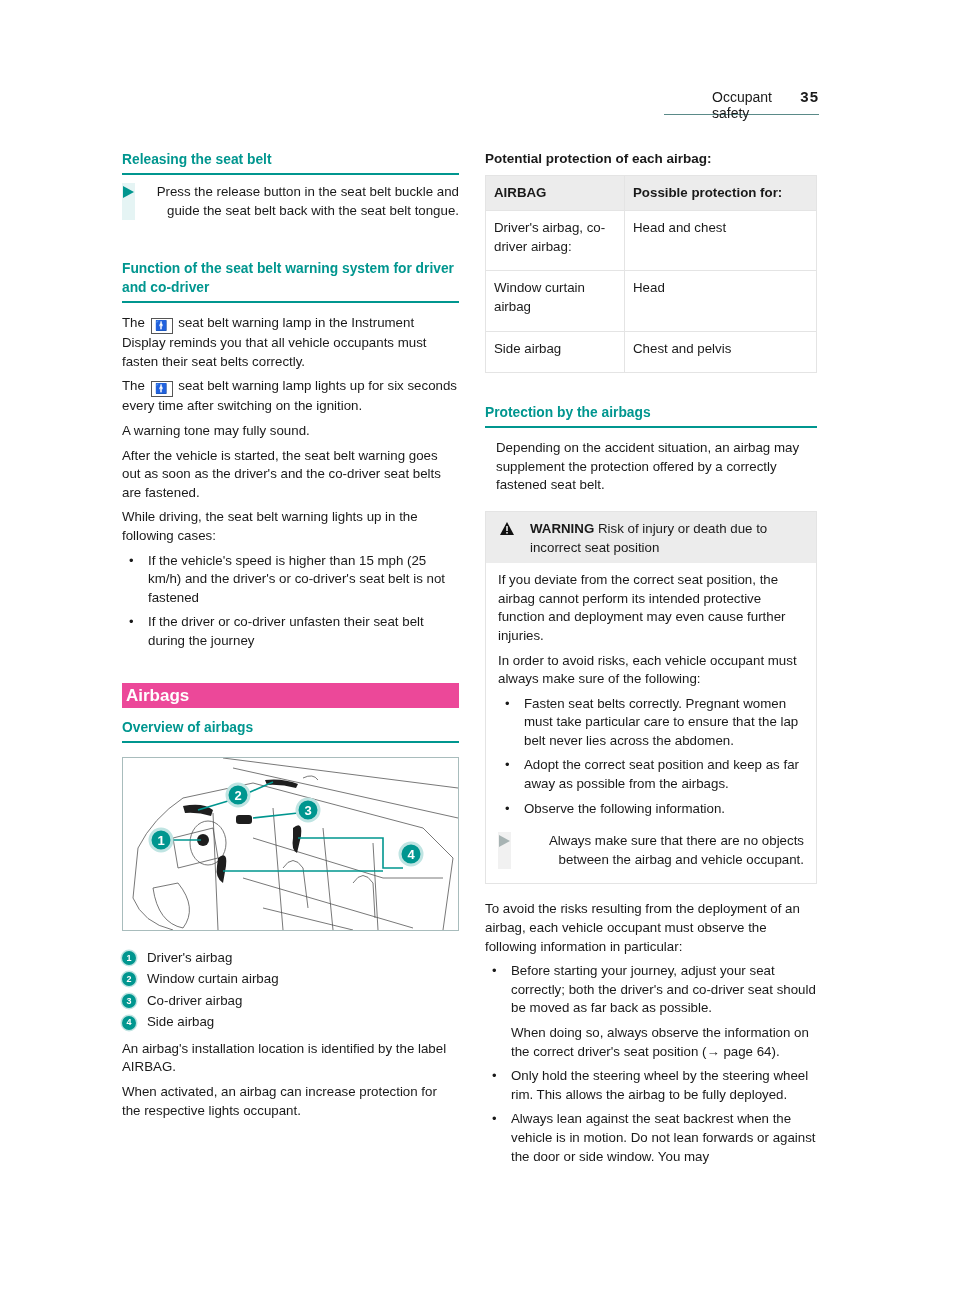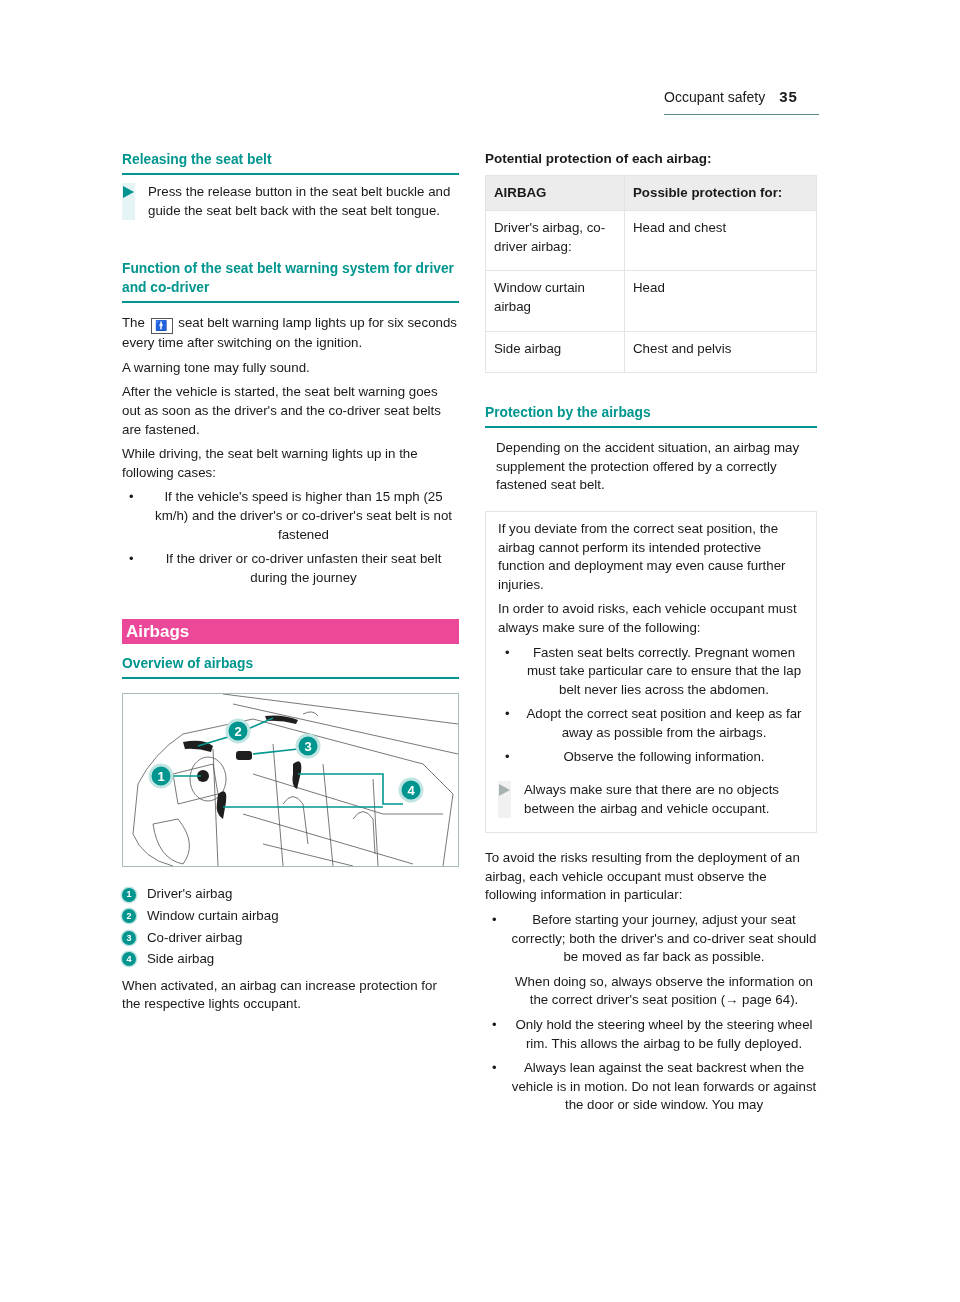--- a/index.html
+++ b/index.html
@@ -6,39 +6,39 @@
   body { width: 960px; height: 1302px; position: relative; overflow: hidden;
          font-family: "Liberation Sans", "DejaVu Sans", sans-serif; color: #1a1a1a; }
   .col { position: absolute; font-size: 13.3px; line-height: 18.6px; }
   .col-left { left: 122px; width: 337px; top: 150px; }
   .col-right { left: 485px; width: 332px; top: 150px; }
   p { margin: 0 0 6px 0; }
 
   
   .page-header { position: absolute; top: 88px; left: 664px; width: 155px; height: 26px;
     border-bottom: 1px solid #5a8a88; font-size: 14px; display: flex; align-items: baseline; }
-  .page-header .section { color: #1a1a1a; }
+  .page-header .section { color: #1a1a1a; margin-left: 48px; }
   .page-header .num { margin-left: 14px; font-weight: bold; font-size: 15px; letter-spacing: 1px; text-align: center; }
 
   h2.sub { font-size: 13.8px; font-weight: bold; color: #00968f; margin: 0; padding: 0 0 4px 0;
            border-bottom: 2px solid #00968f; line-height: 19px; }
   .h2wrap { margin-bottom: 11px; }
 
-  .step { position: relative; padding-left: 26px; margin: 0 0 6px 0; }
+  .step { position: relative; padding-left: 26px; margin: 0 0 6px 0; text-align: right; }
   .step .bar { position: absolute; left: 0; top: 0; width: 13px; height: 100%; background: #e5f4f4; }
   .step .tri { position: absolute; left: 1px; top: 3px; width: 0; height: 0;
     border-left: 11px solid #00968f; border-top: 6px solid transparent; border-bottom: 6px solid transparent; }
   .step.grey .bar { background: #f1f1f1; }
   .step.grey .tri { border-left-color: #a7b3b3; }
 
   .lamp { display: inline-block; width: 20px; height: 14px; border: 1px solid #555; vertical-align: -2px;
           text-align: center; font-size: 10px; line-height: 14px; margin: 0 2px; }
 
   ul.bul { list-style: none; margin: 0 0 6px 0; padding: 0; }
-  ul.bul li { position: relative; padding-left: 26px; margin-bottom: 6px; text-align: center; }
+  ul.bul li { position: relative; padding-left: 26px; margin-bottom: 6px; }
   ul.bul li::before { content: "•"; position: absolute; left: 7px; top: 0; font-size: 13px; }
 
   .band { background: #ec4899; color: #fff; font-weight: bold; font-size: 17px;
           padding: 4px 4px; margin: 32px 0 10px 0; line-height: 17px; }
 
   .figure { width: 335px; height: 172px; border: 1px solid #a8bcbc; margin: 14px 0 18px 0; position: relative; background:#fff; }
   .figure svg { display:block; }
 
   .legend-item { display: flex; align-items: center; margin-bottom: 3px; }
   .badge { width: 14px; height: 14px; border-radius: 50%; background: #00968f; color: #fff;
@@ -70,20 +70,25 @@
   </div>
   <div class="step">
     <span class="bar"></span>
     <span class="tri"></span>
     <span>Press the release button in the seat belt buckle and guide the seat belt back with the seat belt tongue.</span>
   </div>
 
   <div class="h2wrap" style="margin-top:39px">
     <h2 class="sub">Function of the seat belt warning system for driver and co-driver</h2>
   </div>
+  <p>
+    <span>The</span>
+    <span class="lamp">🚹</span>
+    <span>seat belt warning lamp in the Instrument Display reminds you that all vehicle occupants must fasten their seat belts correctly.</span>
+  </p>
   <p>
     <span>The</span>
     <span class="lamp">🚹</span>
     <span>seat belt warning lamp lights up for six seconds every time after switching on the ignition.</span>
   </p>
   <p>A warning tone may fully sound.</p>
   <p>After the vehicle is started, the seat belt warning goes out as soon as the driver's and the co-driver seat belts are fastened.</p>
   <p>While driving, the seat belt warning lights up in the following cases:</p>
   <ul class="bul">
     <li>If the vehicle's speed is higher than 15 mph (25 km/h) and the driver's or co-driver's seat belt is not fastened</li>
@@ -154,20 +159,21 @@
     </div>
     <div class="legend-item">
       <span class="badge">3</span>
       <span>Co-driver airbag</span>
     </div>
     <div class="legend-item">
       <span class="badge">4</span>
       <span>Side airbag</span>
     </div>
   </div>
+  <p>An airbag's installation location is identified by the label AIRBAG.</p>
   <p>When activated, an airbag can increase protection for the respective lights occupant.</p>
 </div>
 
 <div class="col col-right">
   <div class="tbl-title">Potential protection of each airbag:</div>
   <table class="prot">
     <thead>
       <tr>
         <th>AIRBAG</th>
         <th>Possible protection for:</th>
@@ -188,20 +194,29 @@
       </tr>
     </tbody>
   </table>
 
   <div class="h2wrap" style="margin-top:30px">
     <h2 class="sub">Protection by the airbags</h2>
   </div>
   <p style="padding-left:11px">Depending on the accident situation, an airbag may supplement the protection offered by a correctly fastened seat belt.</p>
 
   <div class="warn">
+    <div class="warn-head">
+      <svg class="tri-icon" width="14" height="13" viewBox="0 0 14 13">
+        <path d="M7 0 L14 13 L0 13 Z" fill="#111"></path>
+        <rect x="6.2" y="4" width="1.6" height="5" fill="#ececec"></rect>
+        <rect x="6.2" y="10" width="1.6" height="1.6" fill="#ececec"></rect>
+      </svg>
+      <b>WARNING</b>
+      <span>Risk of injury or death due to incorrect seat position</span>
+    </div>
     <div class="warn-body">
       <p>If you deviate from the correct seat position, the airbag cannot perform its intended protective function and deployment may even cause further injuries.</p>
       <p>In order to avoid risks, each vehicle occupant must always make sure of the following:</p>
       <ul class="bul">
         <li>Fasten seat belts correctly. Pregnant women must take particular care to ensure that the lap belt never lies across the abdomen.</li>
         <li>Adopt the correct seat position and keep as far away as possible from the airbags.</li>
         <li>Observe the following information.</li>
       </ul>
       <div class="step grey" style="margin-top:14px">
         <span class="bar"></span>

